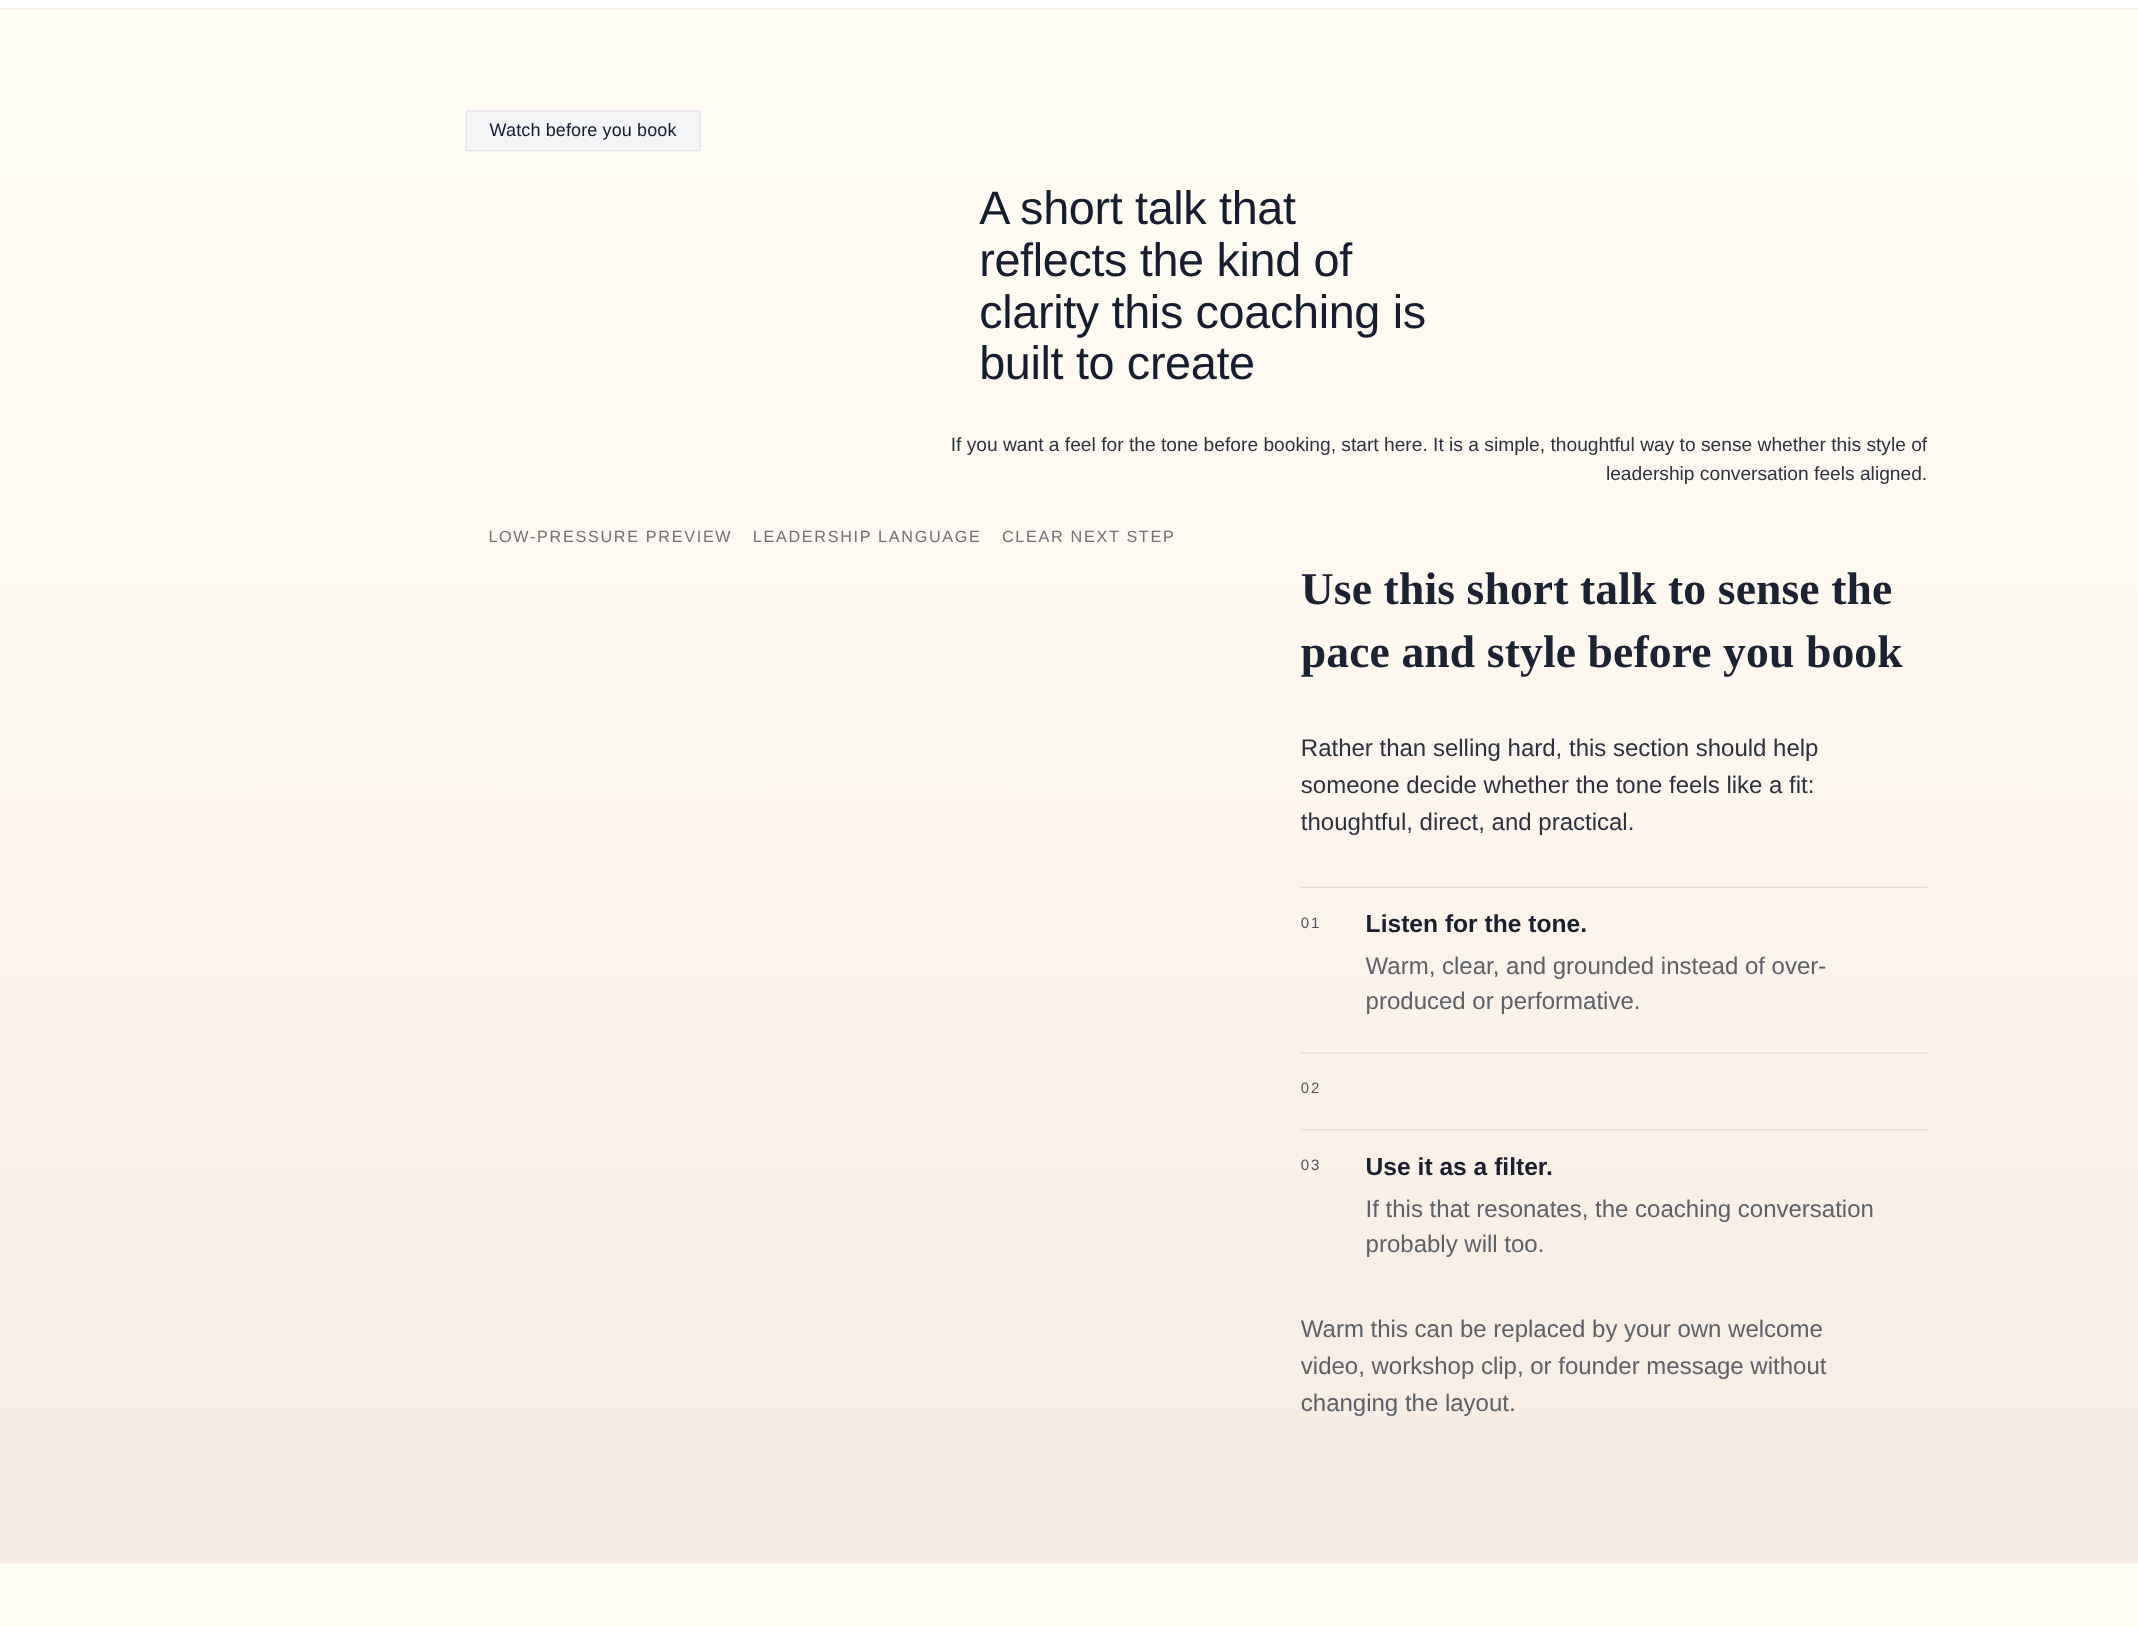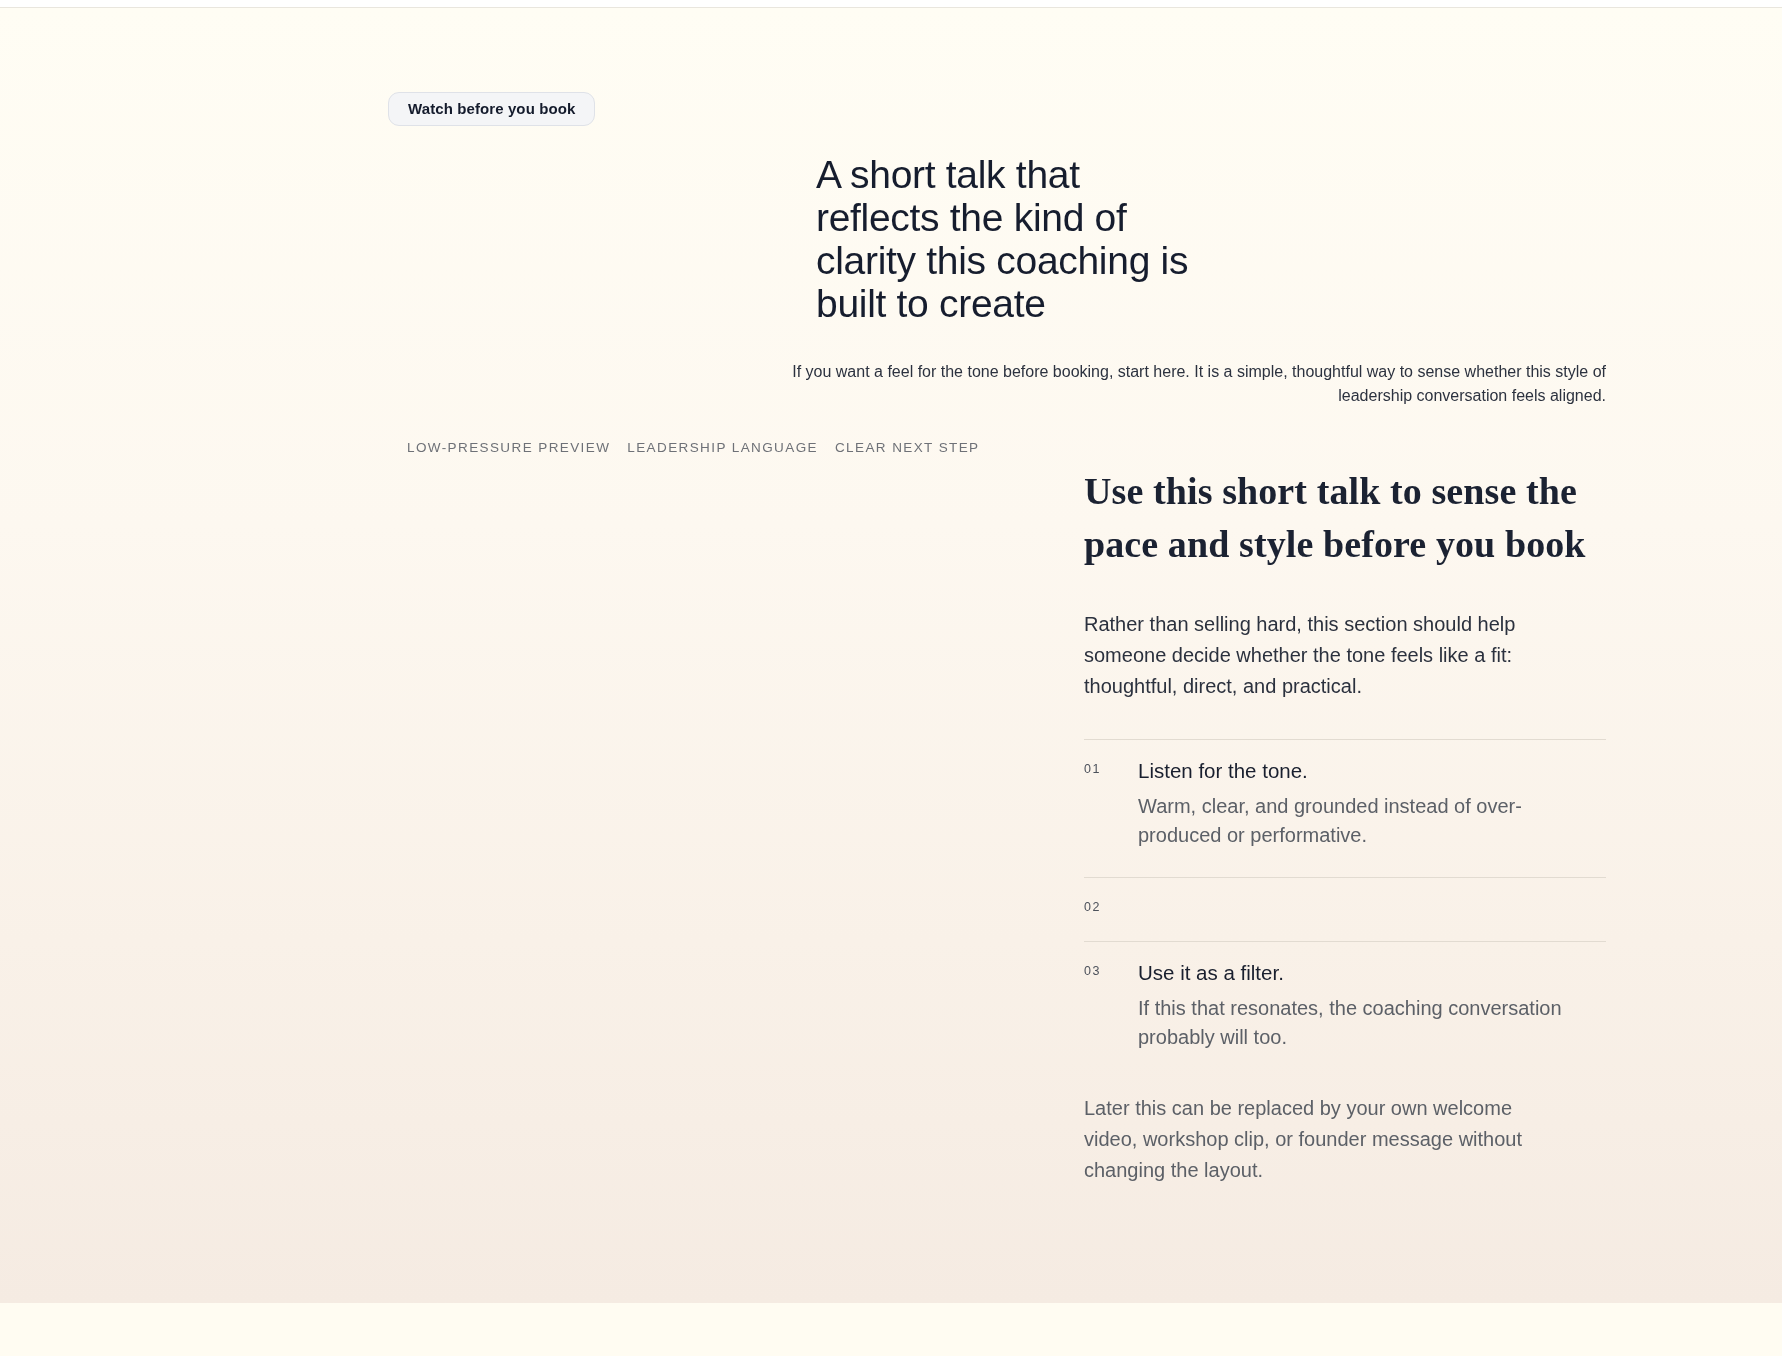--- a/index.html
+++ b/index.html
@@ -20,22 +20,22 @@
     box-sizing:border-box;
     background:linear-gradient(180deg,#fffdf4 0%,#fdf8f0 40%,#f9f1e8 72%,#f5ebe2 100%);
     padding:84px 176px 0 407px;
   }
   .badge{
     display:inline-block;
     margin-left:-19px;
     padding:7px 19px 8px;
     background:#f4f5f7;
     border:1px solid #dfe2e8;
-    border-radius:11px;
-    font-size:15px;font-weight:700;
+    border-radius:1px;
+    font-size:15px;font-weight:400;
     color:#141b2c;
     letter-spacing:0.1px;
   }
   .hero-title{
     margin:28px 0 0 409px;
     font-size:39px;
     line-height:1.1;
     font-weight:500;
     color:#161d2e;
     letter-spacing:-0.3px;
@@ -100,21 +100,21 @@
   }
   .step-num{
     flex:none;width:22px;
     padding-top:3px;
     font-size:12.5px;
     letter-spacing:1.5px;
     color:#4c515b;
   }
   .step-title{
     font-size:20.5px;
-    font-weight:400;
+    font-weight:700;
     color:#191f2e;
   }
   .step-desc{
     margin-top:9px;
     font-size:20px;
     line-height:1.45;
     color:#5c6067;
     white-space:pre-line;
   }
   .aside-note{
@@ -185,21 +185,21 @@
           <li class="step">
             <span class="step-num">03</span>
             <div class="step-body">
               <div class="step-title">Use it as a filter.</div>
               <div class="step-desc">If this that resonates, the coaching conversation
 probably will too.</div>
             </div>
           </li>
         </ol>
 
-        <p class="aside-note">Later this can be replaced by your own welcome
+        <p class="aside-note">Warm this can be replaced by your own welcome
 video, workshop clip, or founder message without
 changing the layout.</p>
       </aside>
 
     </div>
   </section>
 
   <div class="next-section"></div>
 
 </div>

